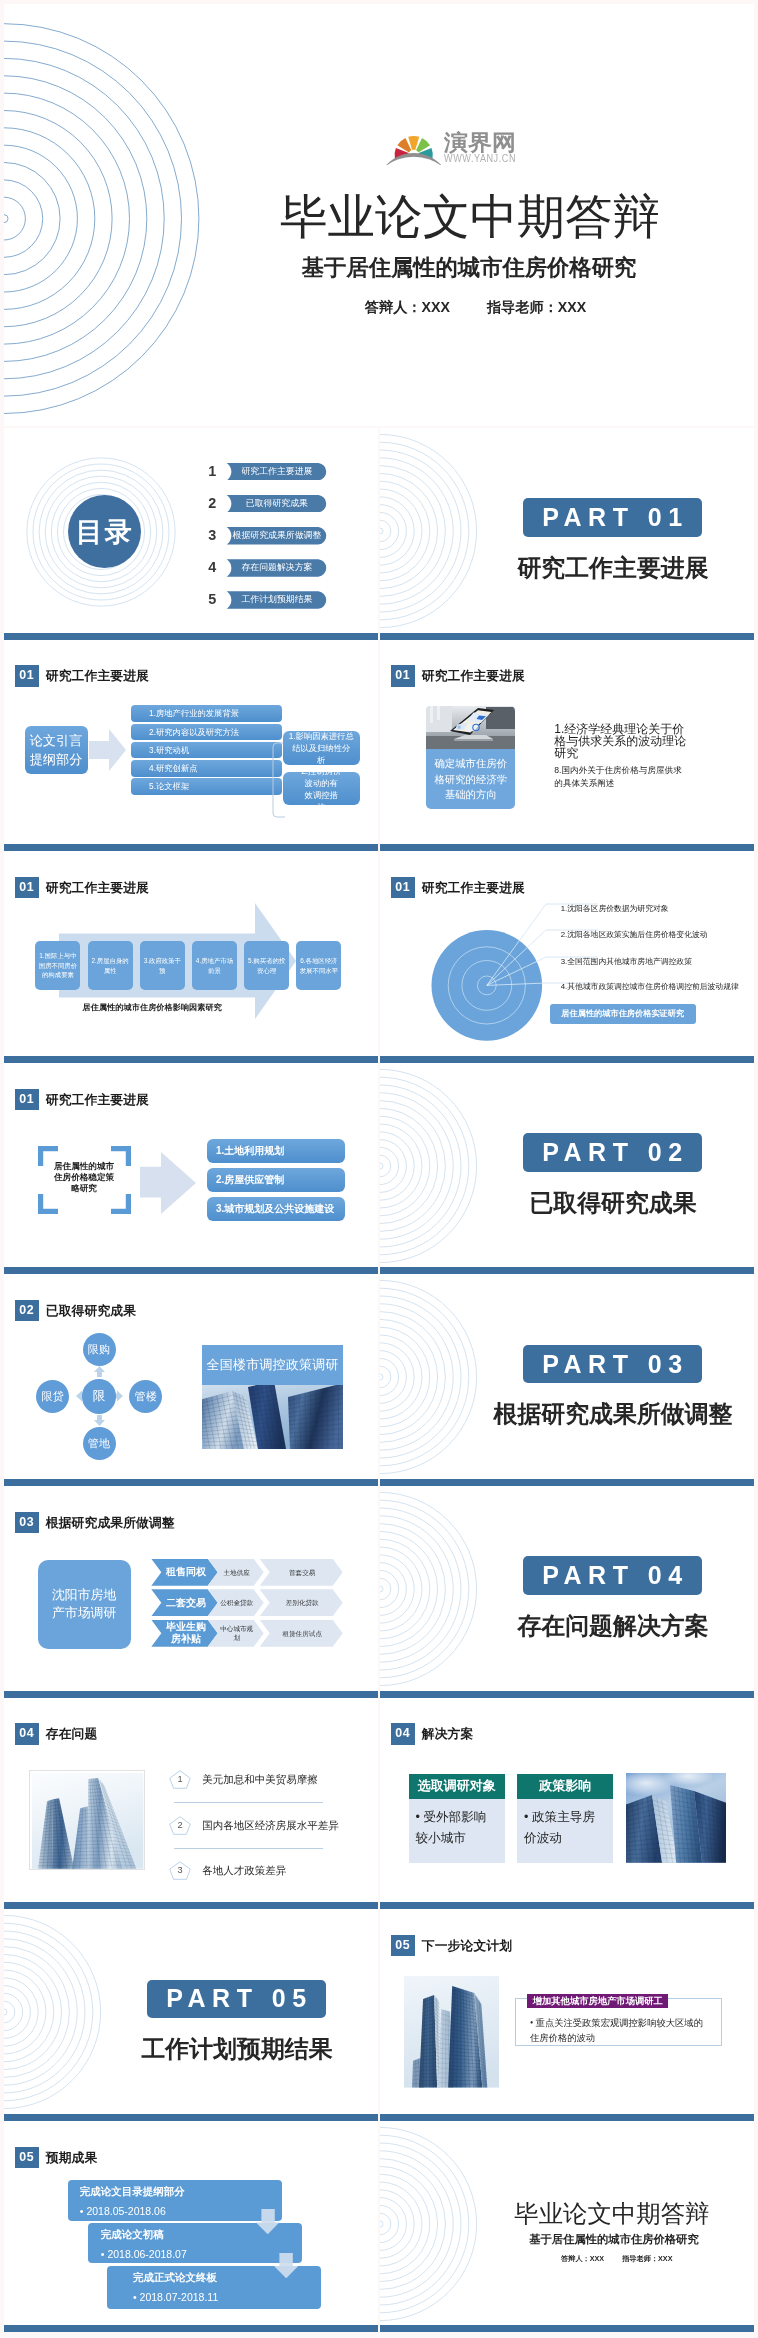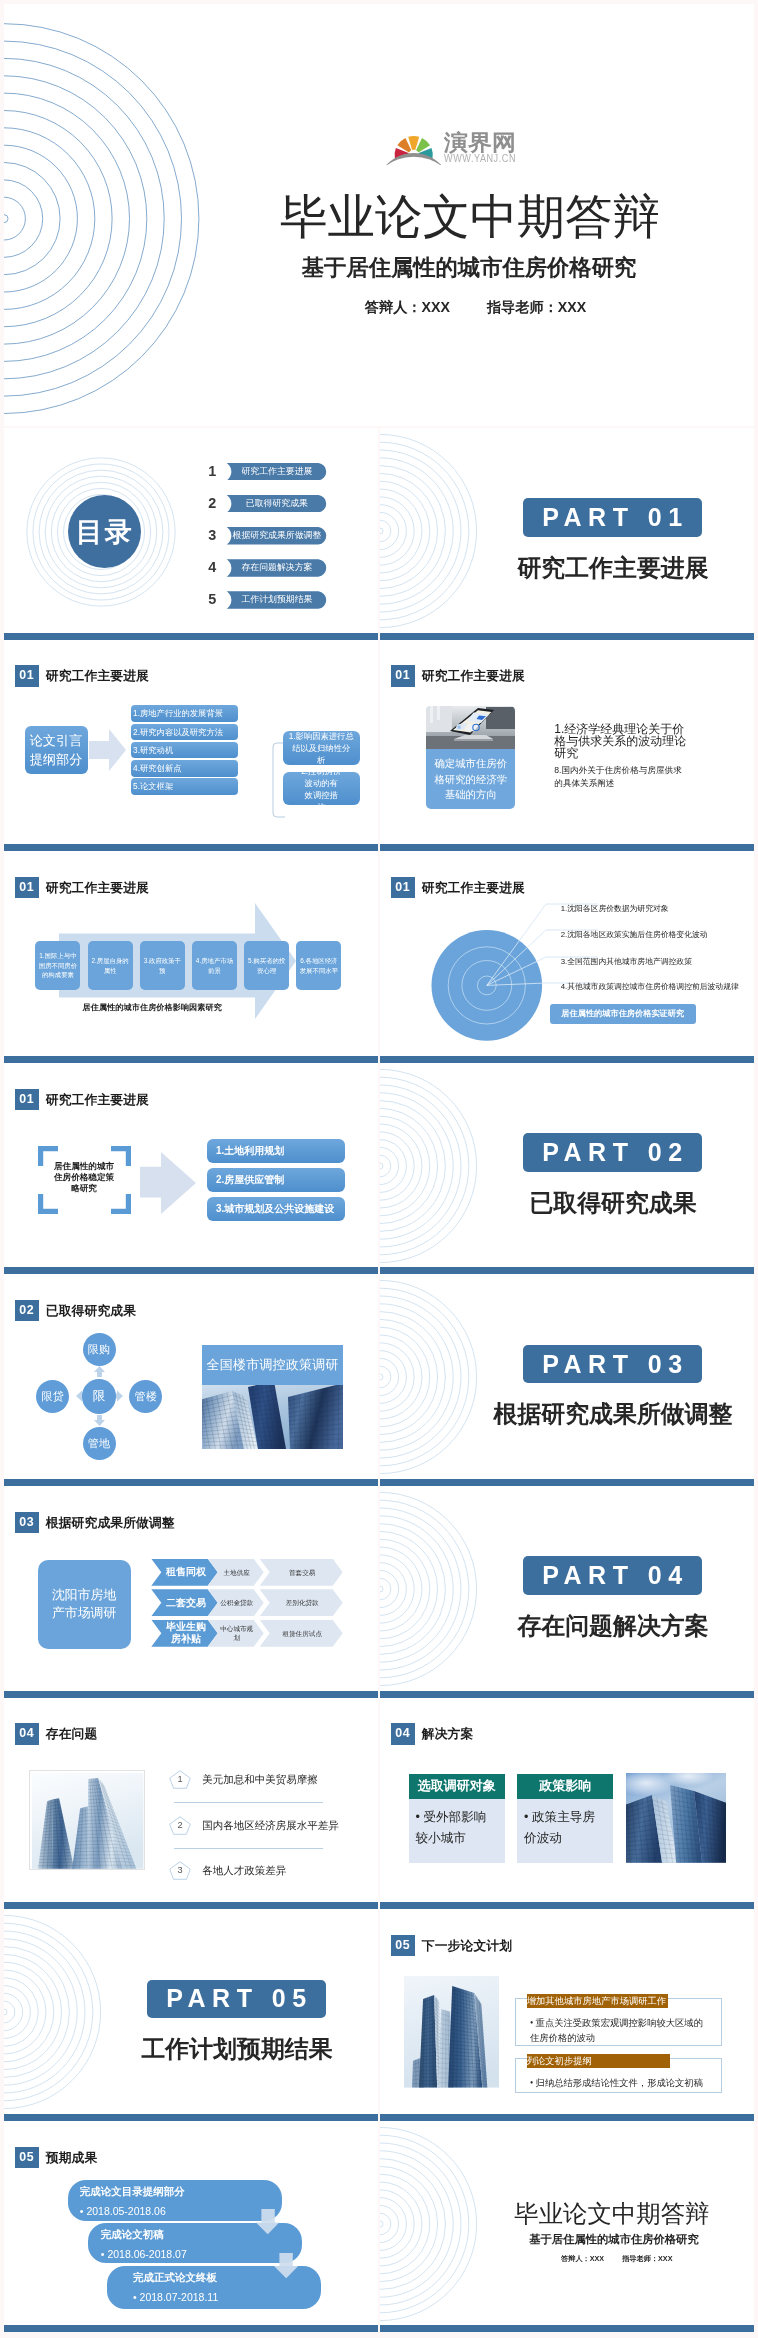--- a/index.html
+++ b/index.html
@@ -54,22 +54,22 @@
   .hd{left:10.5px;top:25.8px;}
   .hd .numbox{width:24.3px;height:21.3px;line-height:21.3px;font-size:12.4px;}
   .hd .hdtxt{margin-left:7px;font-size:12.8px;line-height:21.3px;letter-spacing:0.1px;}
   .rb{border-radius:6px;}
   .rb2{border-radius:4px;}
   
   .io-left{position:absolute;left:20.5px;top:86.7px;width:63px;height:47.6px;display:flex;flex-direction:column;
     align-items:center;justify-content:center;color:#fff;font-size:13.2px;line-height:19px;}
   .io-arrow{position:absolute;left:84.9px;top:89.4px;}
   .io-list{position:absolute;left:127.1px;top:65.8px;}
-  .io-list .iob{width:107px;height:16.6px;line-height:16.6px;margin-bottom:1.6px;color:#fff;font-size:8.3px;
-    padding-left:2px;box-sizing:border-box;}
+  .io-list .iob{width:151px;height:16.6px;line-height:16.6px;margin-bottom:1.6px;color:#fff;font-size:8.3px;
+    padding-left:18px;box-sizing:border-box;}
   .io-brace{position:absolute;left:267.5px;top:102.7px;}
   .io-r1{position:absolute;left:278.7px;top:91.6px;width:77px;height:33.4px;display:flex;align-items:center;
     justify-content:center;text-align:center;color:#fff;font-size:8.3px;line-height:12px;padding:0 6px;box-sizing:border-box;}
   .io-r2{position:absolute;left:278.7px;top:132.9px;width:77px;height:32.5px;display:flex;align-items:center;
     justify-content:center;text-align:center;color:#fff;font-size:8.3px;line-height:12px;padding:0 18px;box-sizing:border-box;}
   
   .ec-card{position:absolute;left:46.3px;top:66.7px;width:89px;height:103.2px;border-radius:5px;overflow:hidden;background:#70a8dd;}
   .ec-photo{width:89px;height:43px;overflow:hidden;}
   .ec-photo svg{display:block;}
   .ec-cap{height:60.2px;display:flex;align-items:center;justify-content:center;text-align:center;color:#fff;
@@ -142,26 +142,26 @@
   .sl-card{position:absolute;top:76.6px;width:96.3px;height:88.7px;background:#dde6f2;}
   .sl-c1{left:28.5px;} .sl-c2{left:137.1px;}
   .sl-h{height:24.5px;line-height:24.5px;background:#0f766e;color:#fff;font-size:13px;text-align:center;font-weight:700;}
   .sl-b{padding:8px 8px 0 7px;font-size:12.6px;line-height:21px;color:#262626;}
   .sl-photo{position:absolute;left:245.7px;top:75.6px;width:100.1px;height:89.7px;overflow:hidden;}
   .sl-photo svg{display:block;width:100.1px;height:89.7px;}
   
   .np-photo{position:absolute;left:23.5px;top:67.1px;width:95.4px;height:111.6px;overflow:hidden;}
   .np-photo svg{display:block;width:95.4px;height:111.6px;}
   .np-block{position:absolute;left:135px;width:207px;border:1px solid #b5cee4;box-sizing:border-box;}
-  .np-h{position:absolute;left:10.7px;top:-5px;width:141.2px;height:14.5px;line-height:14.5px;background:#a16207;
-    color:#fff;font-size:9.3px;box-sizing:border-box;font-weight:400;}
+  .np-h{position:absolute;left:10.7px;top:-5px;width:141.2px;height:14.5px;line-height:14.5px;background:#701a75;
+    color:#fff;font-size:9.3px;padding-left:6px;box-sizing:border-box;font-weight:700;}
   .np-h2{width:143.5px;height:14.3px;line-height:14.3px;}
   .np-b{position:absolute;left:14px;top:17px;width:180px;font-size:9.3px;line-height:15.5px;color:#262626;font-family:Liberation Serif, serif;}
   
-  .xp-card{position:absolute;width:213.8px;border-radius:18px;background:#5b9bd5;color:#fff;}
+  .xp-card{position:absolute;width:213.8px;border-radius:4px;background:#5b9bd5;color:#fff;}
   .xp1{left:63.8px;top:59.5px;height:41px;}
   .xp2{left:83.8px;top:102.3px;height:40.3px;}
   .xp3{left:103px;top:145.7px;height:42.1px;}
   .xp-t{padding:5px 0 0 12px;font-size:10.5px;font-weight:700;}
   .xp-d{padding:6px 0 0 12px;font-size:10.5px;}
   .xp2 .xp-t,.xp2 .xp-d{padding-left:13px;}
   .xp3 .xp-t,.xp3 .xp-d{padding-left:26px;}
   .xp-ar{position:absolute;z-index:5;}
   .xp-ar1{left:251.9px;top:88px;}
   .xp-ar2{left:270.2px;top:132.1px;}
@@ -1257,24 +1257,20 @@
             <path d="M 77.1 101.8 L 82.4 103.0"></path>
             <path d="M 77.4 105.2 L 82.6 106.0"></path>
             <path d="M 77.7 108.6 L 82.8 109.0"></path>
           </g>
     </svg>
   </div>
   <div class="np-block" style="top:88.6px;height:48.4px;">
     <div class="np-h">增加其他城市房地产市场调研工作</div>
     <div class="np-b">• 重点关注受政策宏观调控影响较大区域的住房价格的波动</div>
   </div>
-  <div class="np-block" style="top:148.4px;height:35.3px;">
-    <div class="np-h np-h2">列论文初步提纲</div>
-    <div class="np-b">• 归纳总结形成结论性文件，形成论文初稿</div>
-  </div>
   <div class="botbar"></div>
 </div>
 
 <div class="slide half c0 r8">
   <div class="hd">
     <span class="numbox">05</span>
     <span class="hdtxt">预期成果</span>
   </div>
   <svg class="xp-ar xp-ar1" width="23.3" height="25.3" viewBox="0 0 23.3 25.3">
     <path d="M5.4 0 L18.8 0 L18.8 13.4 L23.3 13.4 L11.7 25.3 L0 13.4 L5.4 13.4 Z" fill="#cdddee" fill-opacity=".93"></path>

